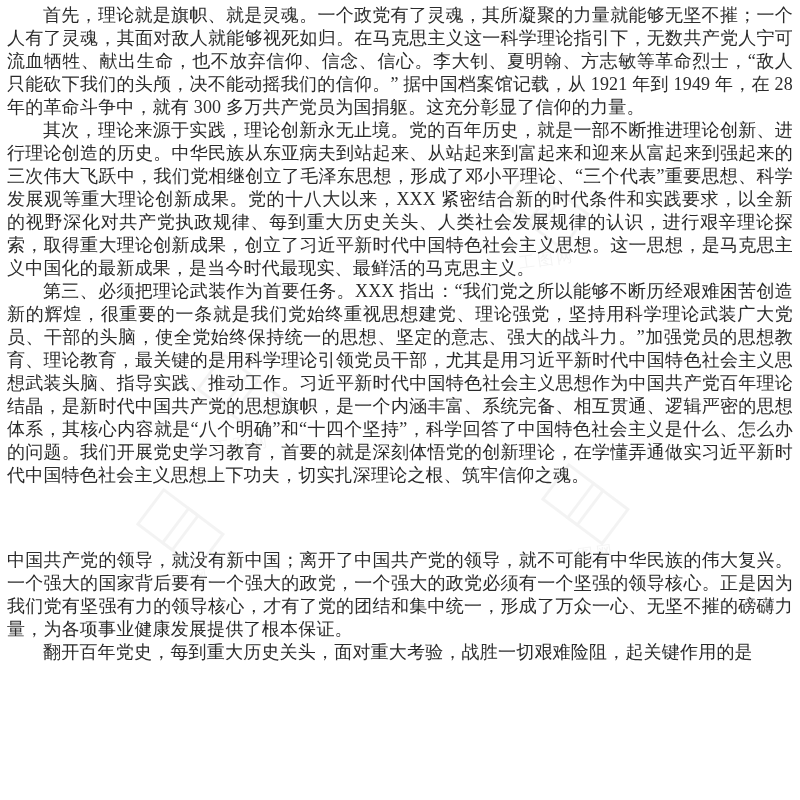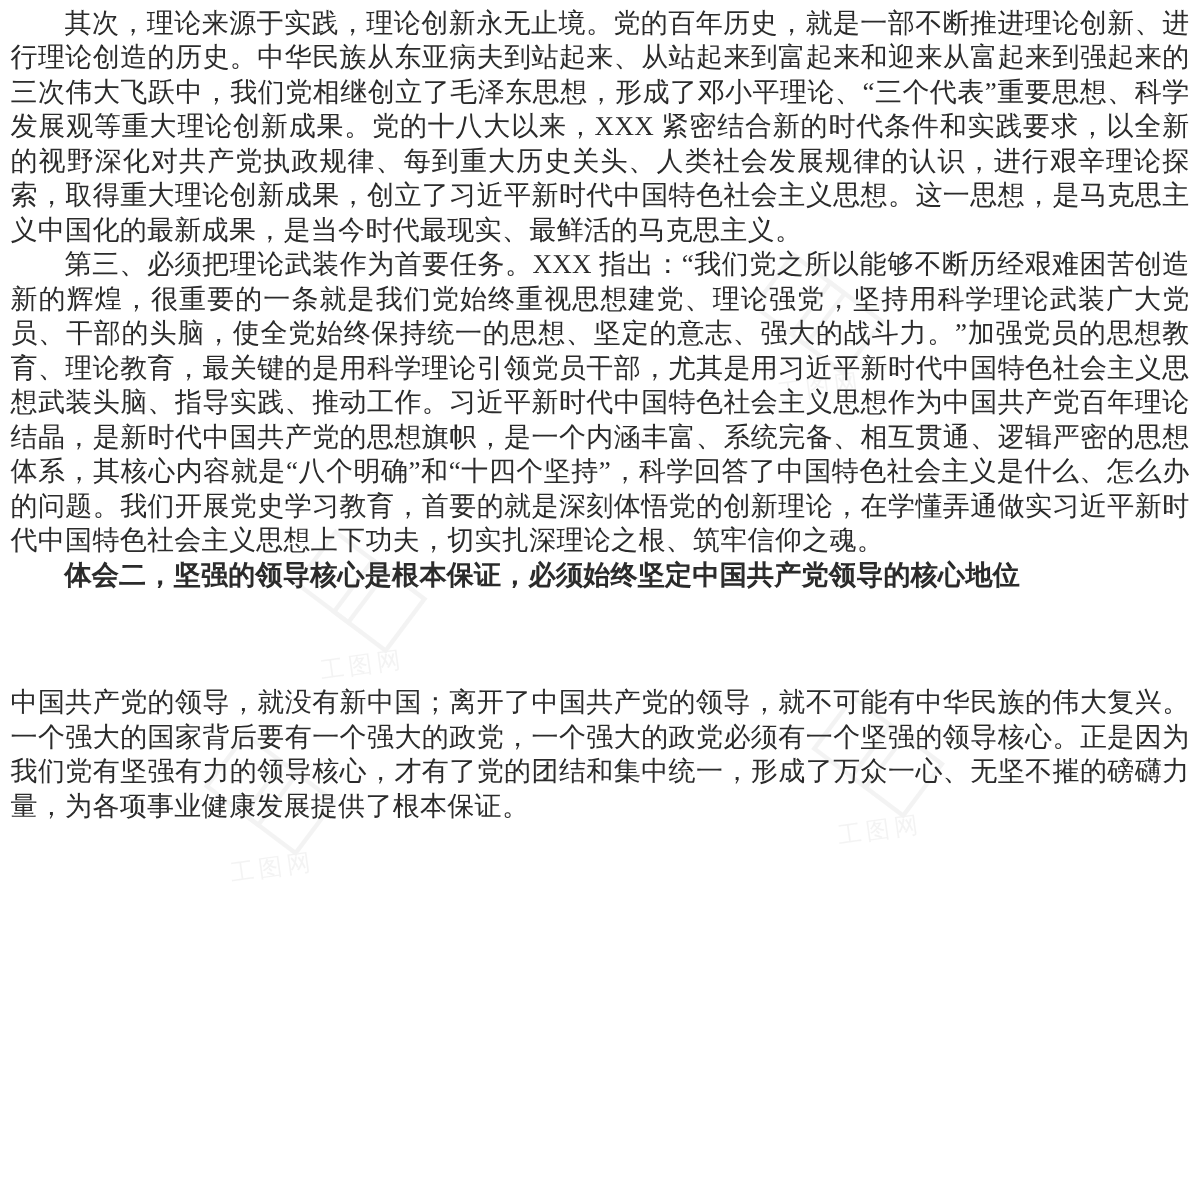--- a/index.html
+++ b/index.html
@@ -86,21 +86,22 @@
     <div class="wm-d wm-d1"></div>
     <div class="wm-d wm-d2"></div>
     <span class="wm-t">工图网</span>
   </div>
   <div class="wm" style="left:545px; top:465px;">
     <div class="wm-d wm-d1"></div>
     <div class="wm-d wm-d2"></div>
     <span class="wm-t">工图网</span>
   </div>
 
+  <p class="para">首先，理论就是旗帜、就是灵魂。一个政党有了灵魂，其所凝聚的力量就能够无坚不摧；一个人有了灵魂，其面对敌人就能够视死如归。在马克思主义这一科学理论指引下，无数共产党人宁可流血牺牲、献出生命，也不放弃信仰、信念、信心。李大钊、夏明翰、方志敏等革命烈士，“敌人只能砍下我们的头颅，决不能动摇我们的信仰。” 据中国档案馆记载，从 1921 年到 1949 年，在 28 年的革命斗争中，就有 300 多万共产党员为国捐躯。这充分彰显了信仰的力量。</p>
   <p class="para">其次，理论来源于实践，理论创新永无止境。党的百年历史，就是一部不断推进理论创新、进行理论创造的历史。中华民族从东亚病夫到站起来、从站起来到富起来和迎来从富起来到强起来的三次伟大飞跃中，我们党相继创立了毛泽东思想，形成了邓小平理论、“三个代表”重要思想、科学发展观等重大理论创新成果。党的十八大以来，XXX 紧密结合新的时代条件和实践要求，以全新的视野深化对共产党执政规律、每到重大历史关头、人类社会发展规律的认识，进行艰辛理论探索，取得重大理论创新成果，创立了习近平新时代中国特色社会主义思想。这一思想，是马克思主义中国化的最新成果，是当今时代最现实、最鲜活的马克思主义。</p>
   <p class="para">第三、必须把理论武装作为首要任务。XXX 指出：“我们党之所以能够不断历经艰难困苦创造新的辉煌，很重要的一条就是我们党始终重视思想建党、理论强党，坚持用科学理论武装广大党员、干部的头脑，使全党始终保持统一的思想、坚定的意志、强大的战斗力。”加强党员的思想教育、理论教育，最关键的是用科学理论引领党员干部，尤其是用习近平新时代中国特色社会主义思想武装头脑、指导实践、推动工作。习近平新时代中国特色社会主义思想作为中国共产党百年理论结晶，是新时代中国共产党的思想旗帜，是一个内涵丰富、系统完备、相互贯通、逻辑严密的思想体系，其核心内容就是“八个明确”和“十四个坚持”，科学回答了中国特色社会主义是什么、怎么办的问题。我们开展党史学习教育，首要的就是深刻体悟党的创新理论，在学懂弄通做实习近平新时代中国特色社会主义思想上下功夫，切实扎深理论之根、筑牢信仰之魂。</p>
-  <p class="para heading">体会二，坚强的领导核心是根本保证，必须始终坚定中国共产党领导的核心地位</p>
 
   <div class="page-gap"></div>
 
   <p class="para noindent">中国共产党的领导，就没有新中国；离开了中国共产党的领导，就不可能有中华民族的伟大复兴。一个强大的国家背后要有一个强大的政党，一个强大的政党必须有一个坚强的领导核心。正是因为我们党有坚强有力的领导核心，才有了党的团结和集中统一，形成了万众一心、无坚不摧的磅礴力量，为各项事业健康发展提供了根本保证。</p>
+  <p class="para">翻开百年党史，每到重大历史关头，面对重大考验，战胜一切艰难险阻，起关键作用的是</p>
 
 </div>
 
 </body></html>

